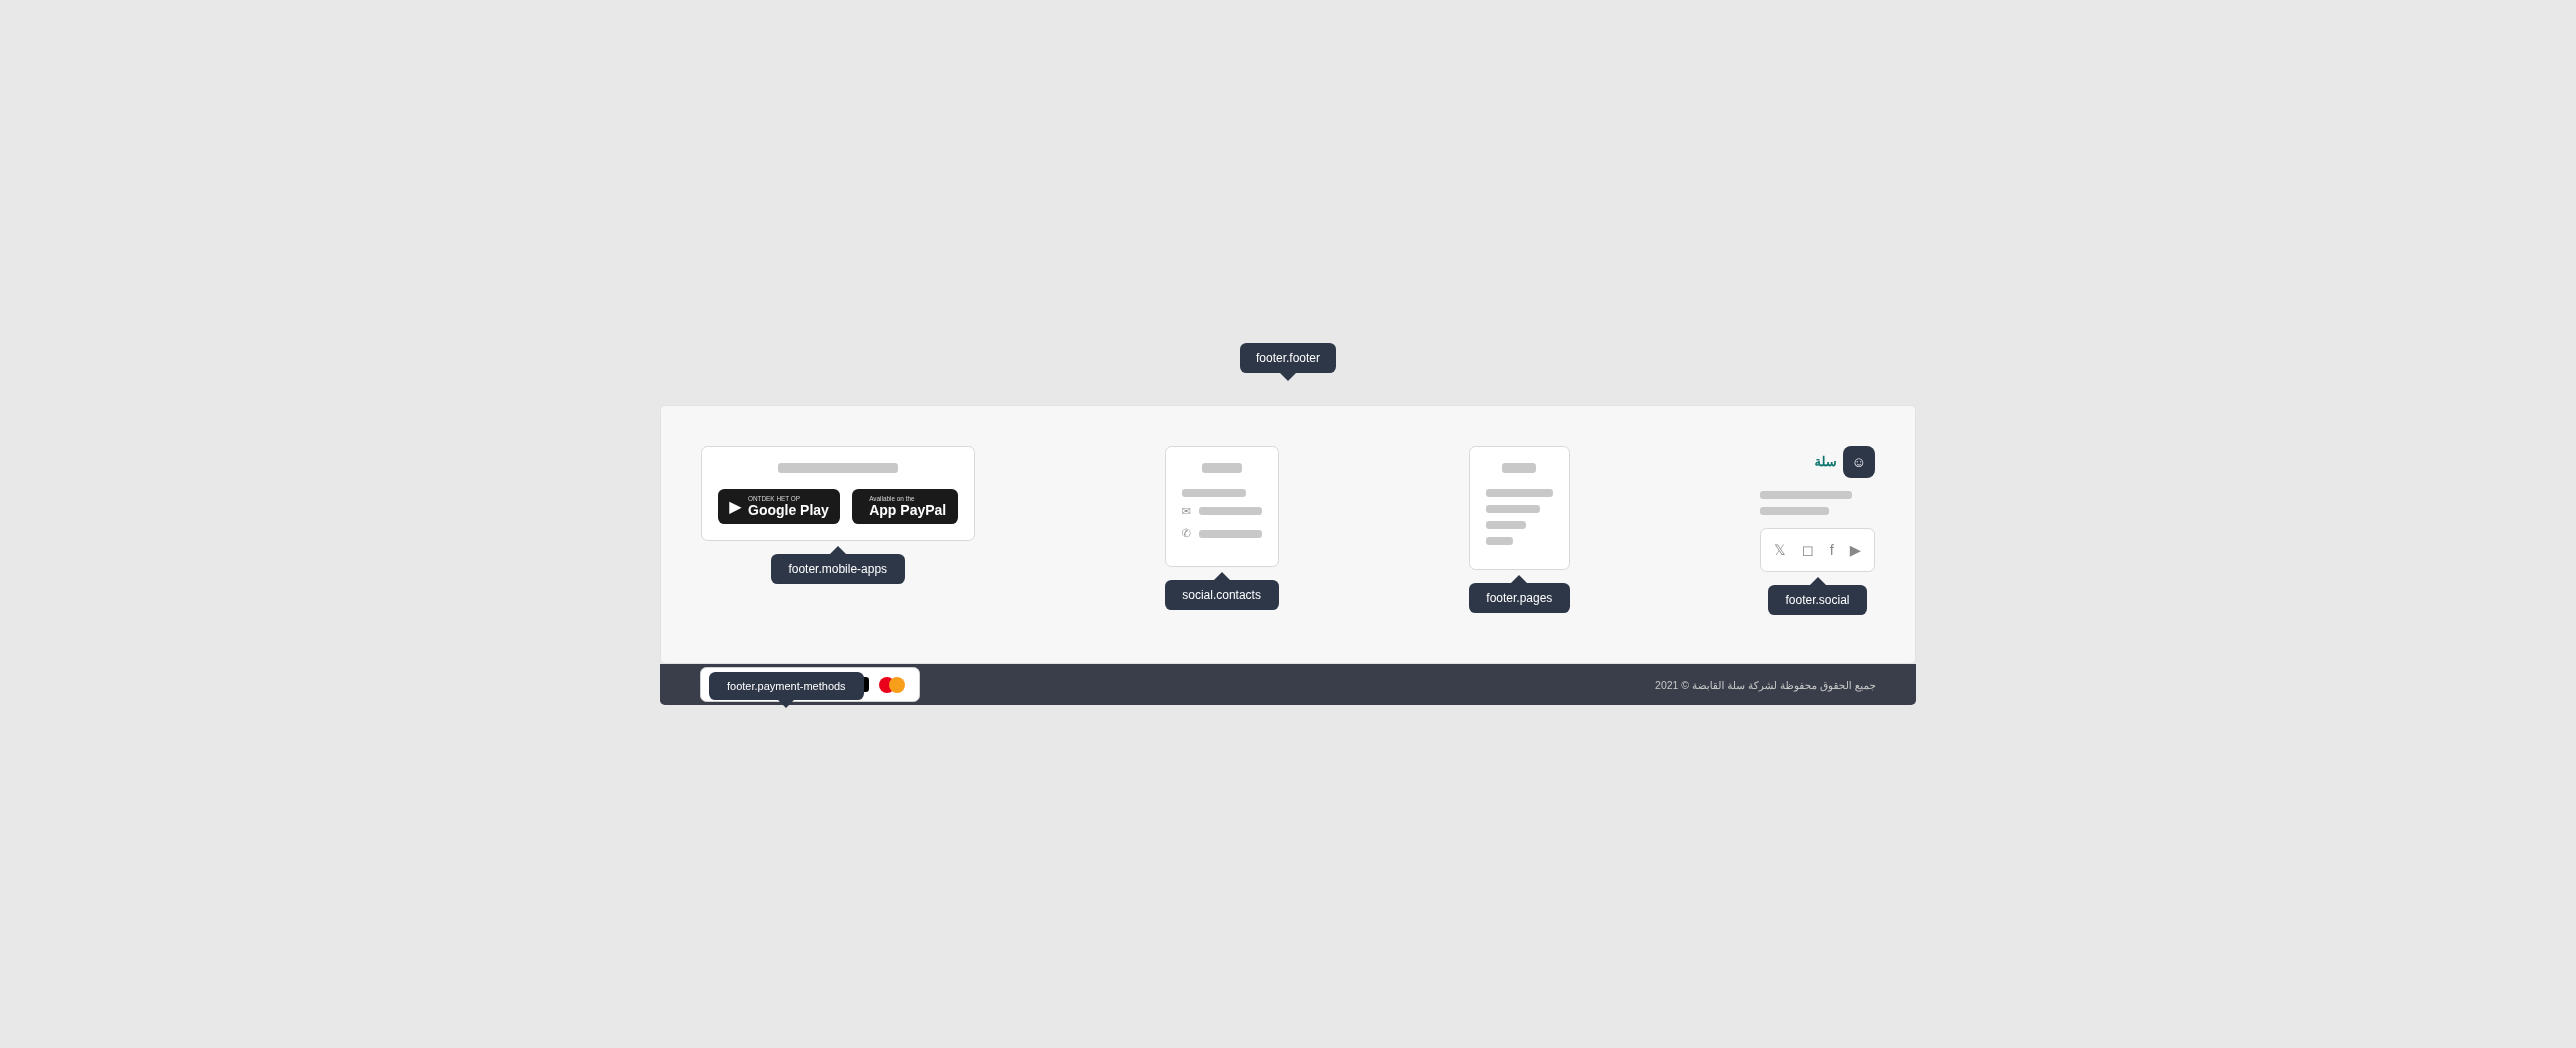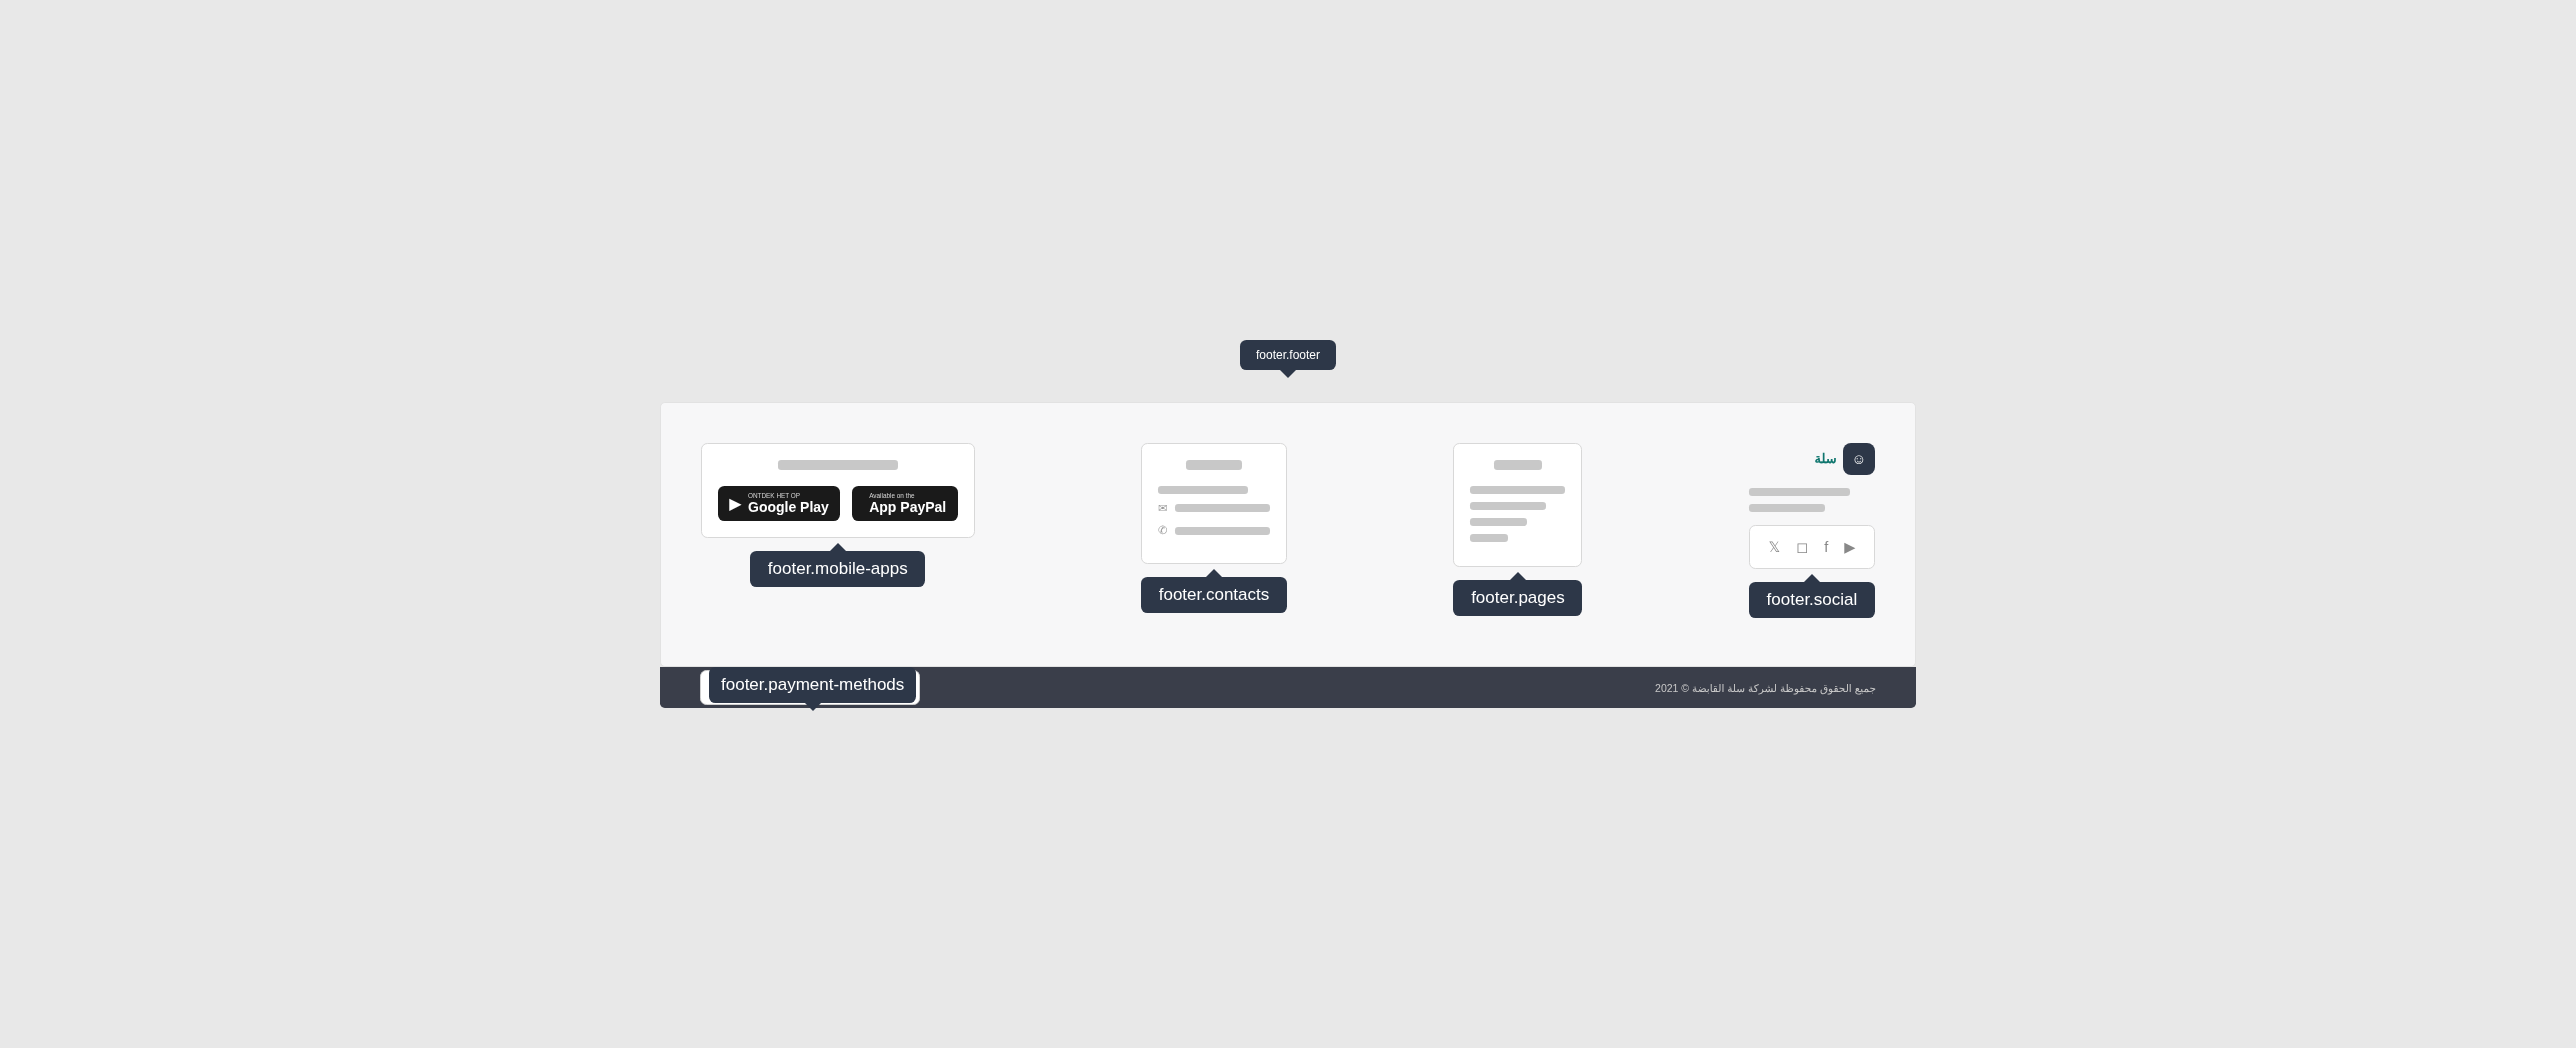--- a/index.html
+++ b/index.html
@@ -212,21 +212,21 @@
     
     .section-label-wrapper {
       display: flex;
       justify-content: center;
       margin-top: 13px;
       position: relative;
     }
     .section-label {
       background: #2d3748;
       color: #fff;
-      font-size: 17px;
+      font-size: 12px;
       padding: 8px 17.7px;
       border-radius: 6.4px;
       position: relative;
       display: inline-block;
       font-weight: 500;
       white-space: nowrap;
     }
     .section-label::before {
       content: '';
       position: absolute;
@@ -240,22 +240,22 @@
 
     
     .payment-label-wrapper {
       position: absolute;
       left: 32px;
       bottom: -40px;
     }
     .payment-label {
       background: #2d3748;
       color: #fff;
-      font-size: 17px;
-      padding: 8px 12px;
+      font-size: 11px;
+      padding: 8px 18px;
       border-radius: 6.4px;
       display: inline-block;
       font-weight: 500;
       white-space: nowrap;
       position: relative;
     }
     .payment-label::after {
       content: '';
       position: absolute;
       bottom: -8px;
@@ -378,21 +378,21 @@
           <div class="contact-item">
             <span class="contact-icon">✉</span>
             <div class="contact-line long"></div>
           </div>
           <div class="contact-item">
             <span class="contact-icon">✆</span>
             <div class="contact-line med"></div>
           </div>
         </div>
         <div class="section-label-wrapper">
-          <span class="section-label">footer.contacts</span>
+          <span class="section-label">social.contacts</span>
         </div>
       </div>
 
       <div class="section-wrapper">
         <div class="section-box pages-section">
           <div class="skeleton-line title"></div>
           <div class="skeleton-line full"></div>
           <div class="skeleton-line medium"></div>
           <div class="skeleton-line short"></div>
           <div class="skeleton-line xshort"></div>

